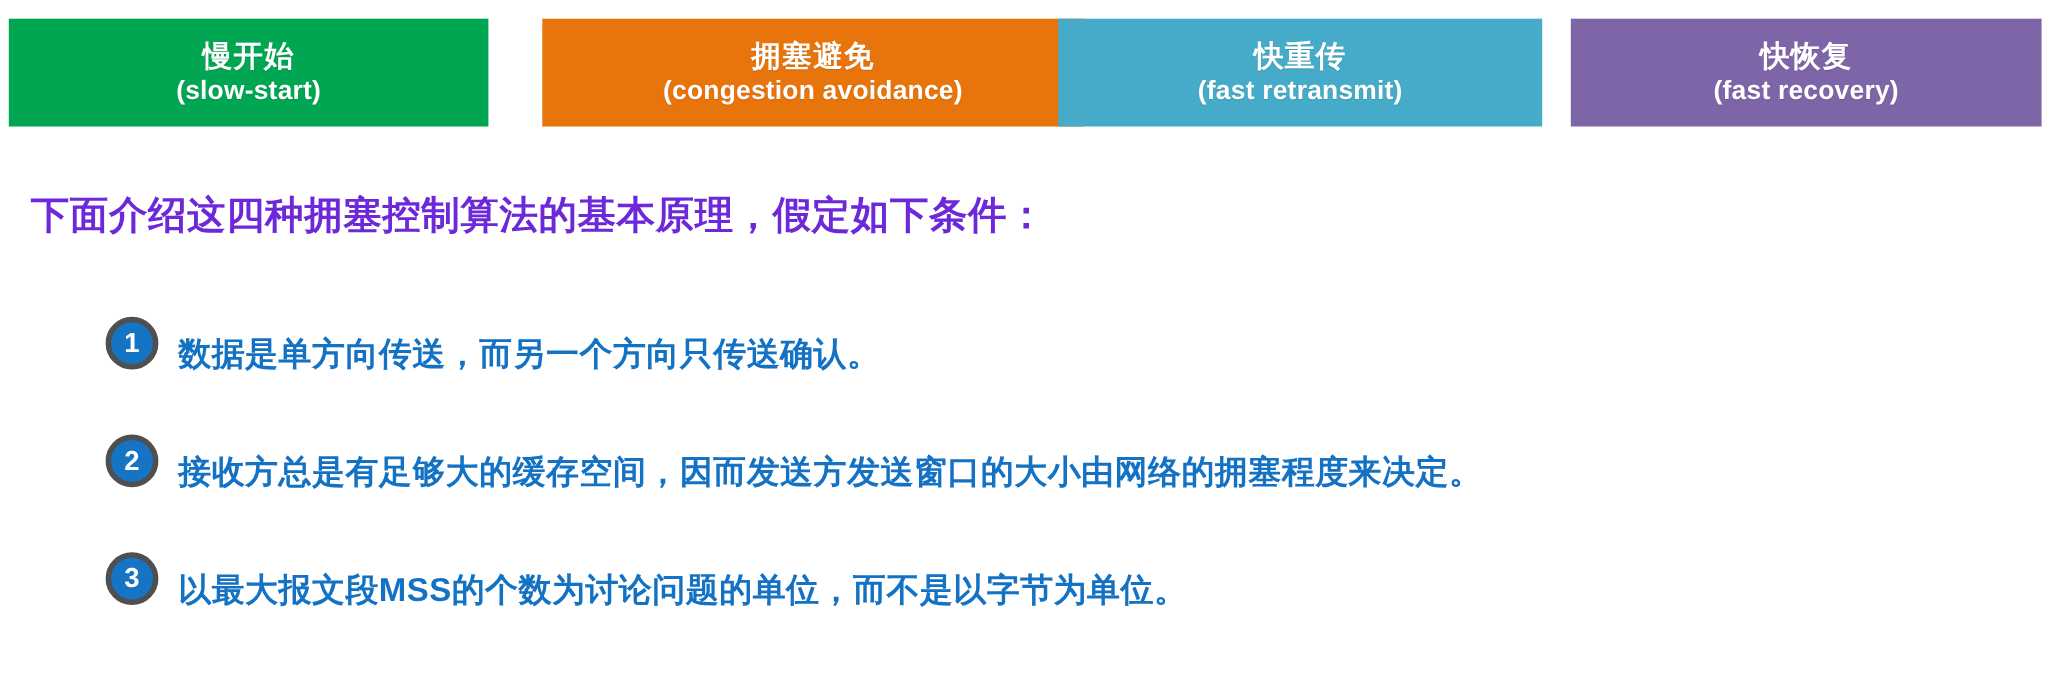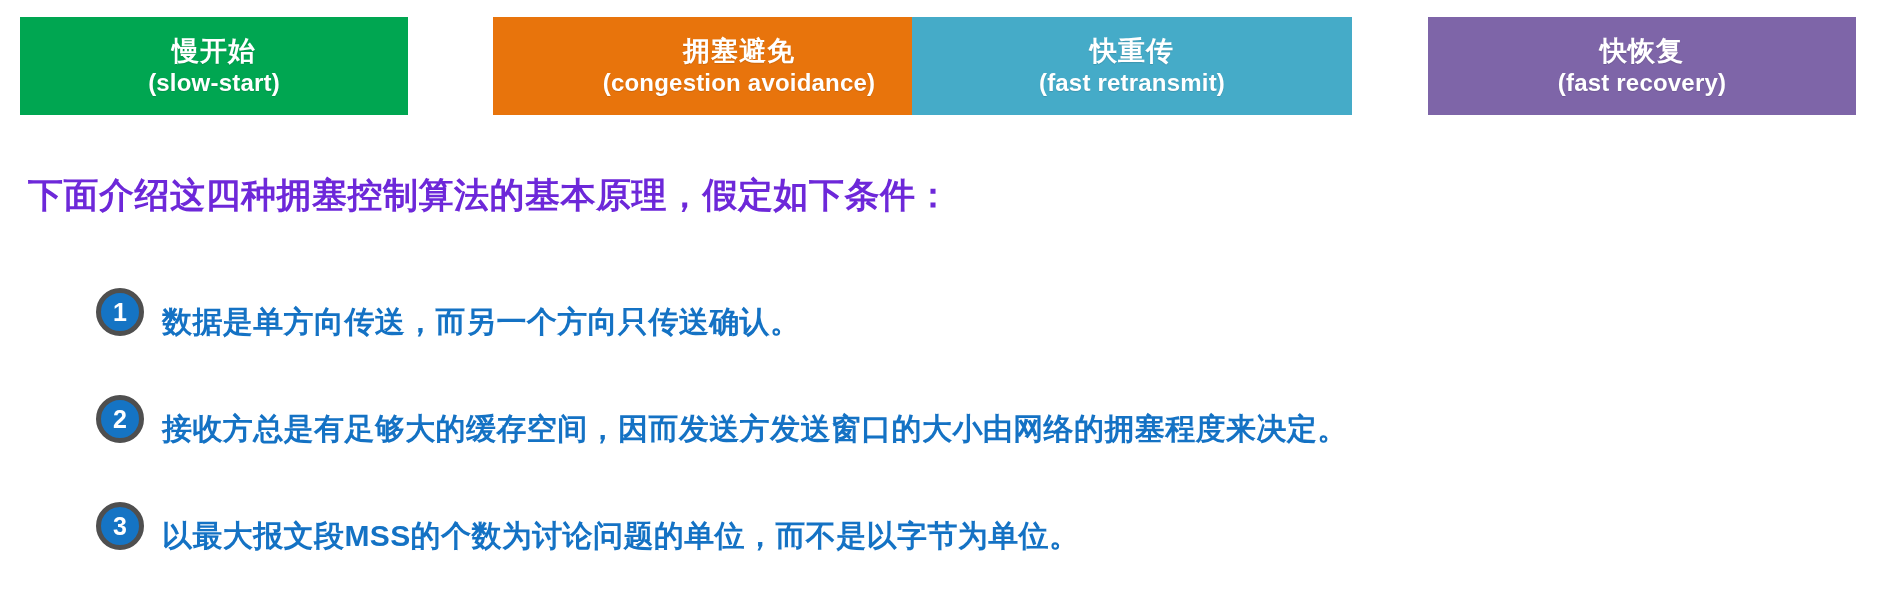--- a/index.html
+++ b/index.html
@@ -43,23 +43,23 @@
     margin-bottom: 4px;
     text-shadow: 0 1px 1px rgba(0,0,0,0.12);
   }
   .concept-box .en {
     font-size: 24px;
     font-weight: bold;
     letter-spacing: 0.2px;
     text-shadow: 0 1px 1px rgba(0,0,0,0.12);
   }
 
-  #concept-box-0 { left: 20px;   width: 388px; }
+  #concept-box-0 { left: 8px;   width: 436px; }
   #concept-box-1 { left: 493px;  width: 492px; }
-  #concept-box-2 { left: 912px;  width: 440px; }
+  #concept-box-2 { left: 962px;  width: 440px; }
   #concept-box-3 { left: 1428px; width: 428px; }
 
   
   #section-heading {
     position: absolute;
     left: 28px;
     top: 172px;
     font-size: 35px;
     font-weight: bold;
     color: #6d28d9;

